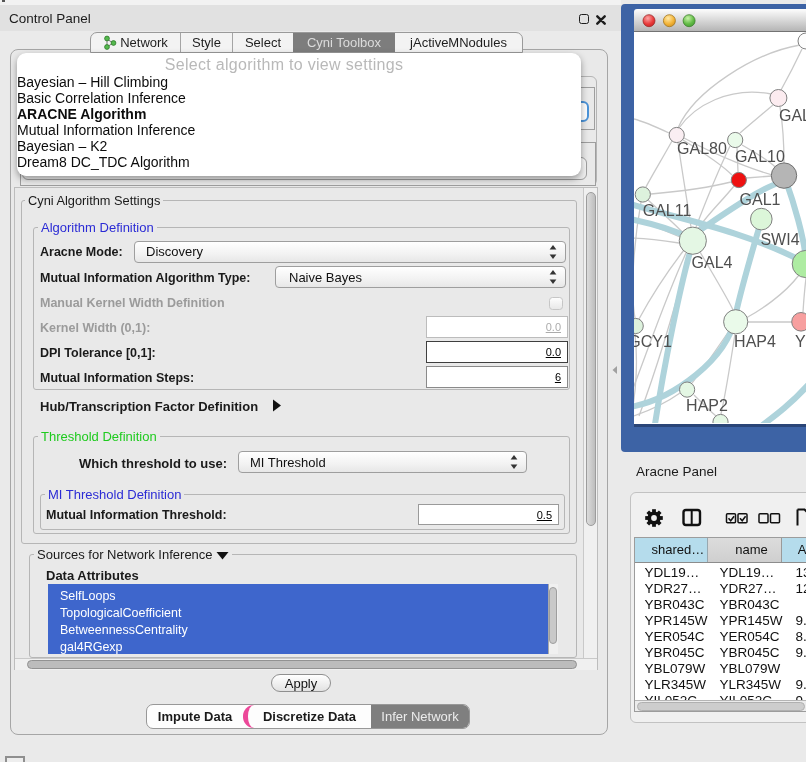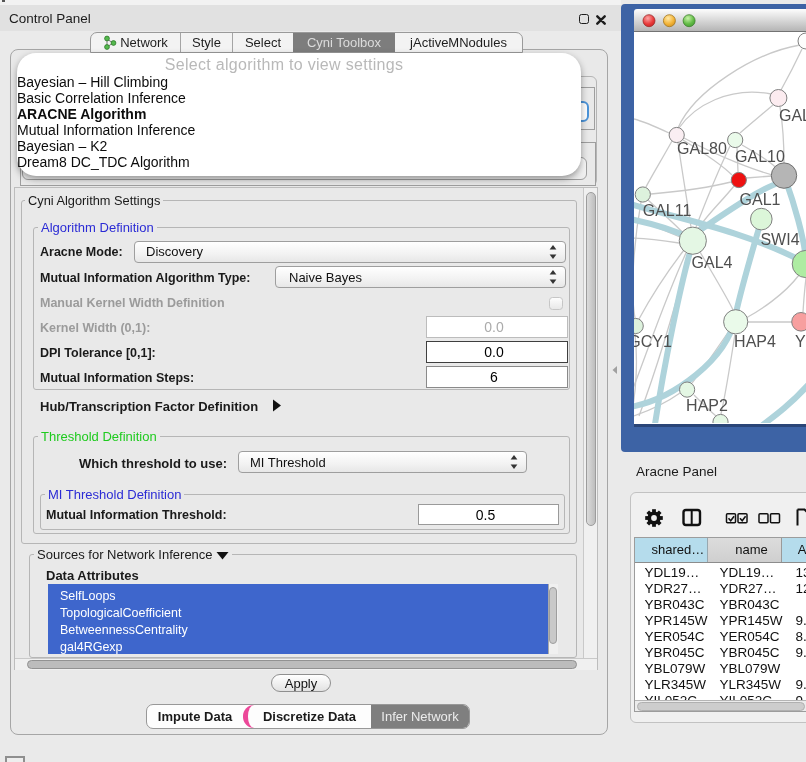--- a/index.html
+++ b/index.html
@@ -7,21 +7,21 @@
 body { font-family:"Liberation Sans",sans-serif; background:#eaeaea; position:relative; overflow:hidden; }
 .abs { position:absolute; }
 .lbl { position:absolute; font-weight:bold; font-size:12.5px; color:#1a1a1a; white-space:nowrap; }
 .glbl { position:absolute; font-weight:bold; font-size:12.5px; color:#9b9b9b; white-space:nowrap; }
 .grp { position:absolute; border:1px solid #b6b6b6; border-radius:3px; }
 .gt { position:absolute; background:#e9e9e9; padding:0 3px; font-size:12.8px; white-space:nowrap; }
 .combo { position:absolute; border:1px solid #9e9e9e; border-radius:4px;
   background:linear-gradient(#ffffff,#f2f2f2 60%,#e7e7e7); font-size:13px; color:#111;
   display:flex; align-items:center; }
 .carr { position:absolute; right:8px; top:50%; transform:translateY(-50%); width:8px; height:14px; }
-.fld { position:absolute; background:#fff; font-size:14px; text-align:center; padding-right:6px; line-height:20px; }
+.fld { position:absolute; background:#fff; font-size:11px; text-align:right; padding-right:6px; line-height:20px;text-decoration:underline; }
 </style>
 </head>
 <body>
 
 <div class="abs" style="left:0;top:0;width:621px;height:5px;background:#f2f2f2;"></div>
 <div class="abs" style="left:2px;top:0;width:3px;height:2px;background:#555;"></div>
 <div class="abs" style="left:0;top:5px;width:621px;height:26px;background:#e1e1e1;"></div>
 <div class="abs" style="left:9px;top:11px;width:200px;font-size:13.5px;color:#1c1c1c;">Control Panel</div>
 <div class="abs" style="left:579px;top:14px;width:10px;height:10px;border:1.6px solid #1d1d1d;border-radius:2.5px;"></div>
 <svg class="abs" style="left:596px;top:14.5px;" width="10" height="10" viewBox="0 0 10 10">
@@ -136,21 +136,21 @@
   <div style="width:128px;border-left:5px solid #ec4899;display:flex;align-items:center;justify-content:center;border-radius:11px;">Discretize Data</div>
   <div style="flex:1;background:#7f7f7f;color:#ececec;border-radius:0 6px 6px 0;display:flex;align-items:center;justify-content:center;font-weight:normal;">Infer Network</div>
 </div>
 
 <div class="abs" style="left:5px;top:756px;width:20px;height:10px;border:2px solid #8f8f8f;background:#eee;"></div>
 
 <svg class="abs" style="left:612px;top:366px;" width="6" height="8" viewBox="0 0 6 8">
     <path d="M5 0 L5 8 L0.5 4 Z" fill="#a0a0a0"></path>
   </svg>
 
-<div class="abs" style="left:17px;top:53px;width:564px;height:123px;background:#fff;border-radius:19px;box-shadow:0 3px 7px rgba(0,0,0,0.38);">
+<div class="abs" style="left:17px;top:53px;width:564px;height:123px;background:#fff;border-radius:9px;box-shadow:0 3px 7px rgba(0,0,0,0.38);">
   <div style="text-align:center;padding-right:30px;padding-top:4px;font-size:16px;letter-spacing:0.3px;line-height:15px;color:#b9b9b9;">Select algorithm to view settings</div>
   <div style="font-size:14px;color:#0c0c0c;line-height:15.9px;padding-left:0px;padding-top:3px;white-space:nowrap;">Bayesian – Hill Climbing<br>Basic Correlation Inference<br><b>ARACNE Algorithm</b><br>Mutual Information Inference<br>Bayesian – K2<br>Dream8 DC_TDC Algorithm</div>
 </div>
 
 <div class="abs" style="left:621px;top:4px;width:185px;height:448px;background:#3d63a5;border-radius:4px 0 0 4px;"></div>
 <div class="abs" style="left:634px;top:9px;width:172px;height:22.5px;background:linear-gradient(#fdfdfd,#b5b5b5);border-bottom:1px solid #737373;border-radius:3px 0 0 0;"></div>
 <svg class="abs" style="left:634px;top:9px;" width="172" height="23" viewBox="0 0 172 23">
   <defs>
     <radialGradient id="rg" cx="0.4" cy="0.3" r="0.8">
         <stop offset="0" stop-color="#fca5a5"></stop>

